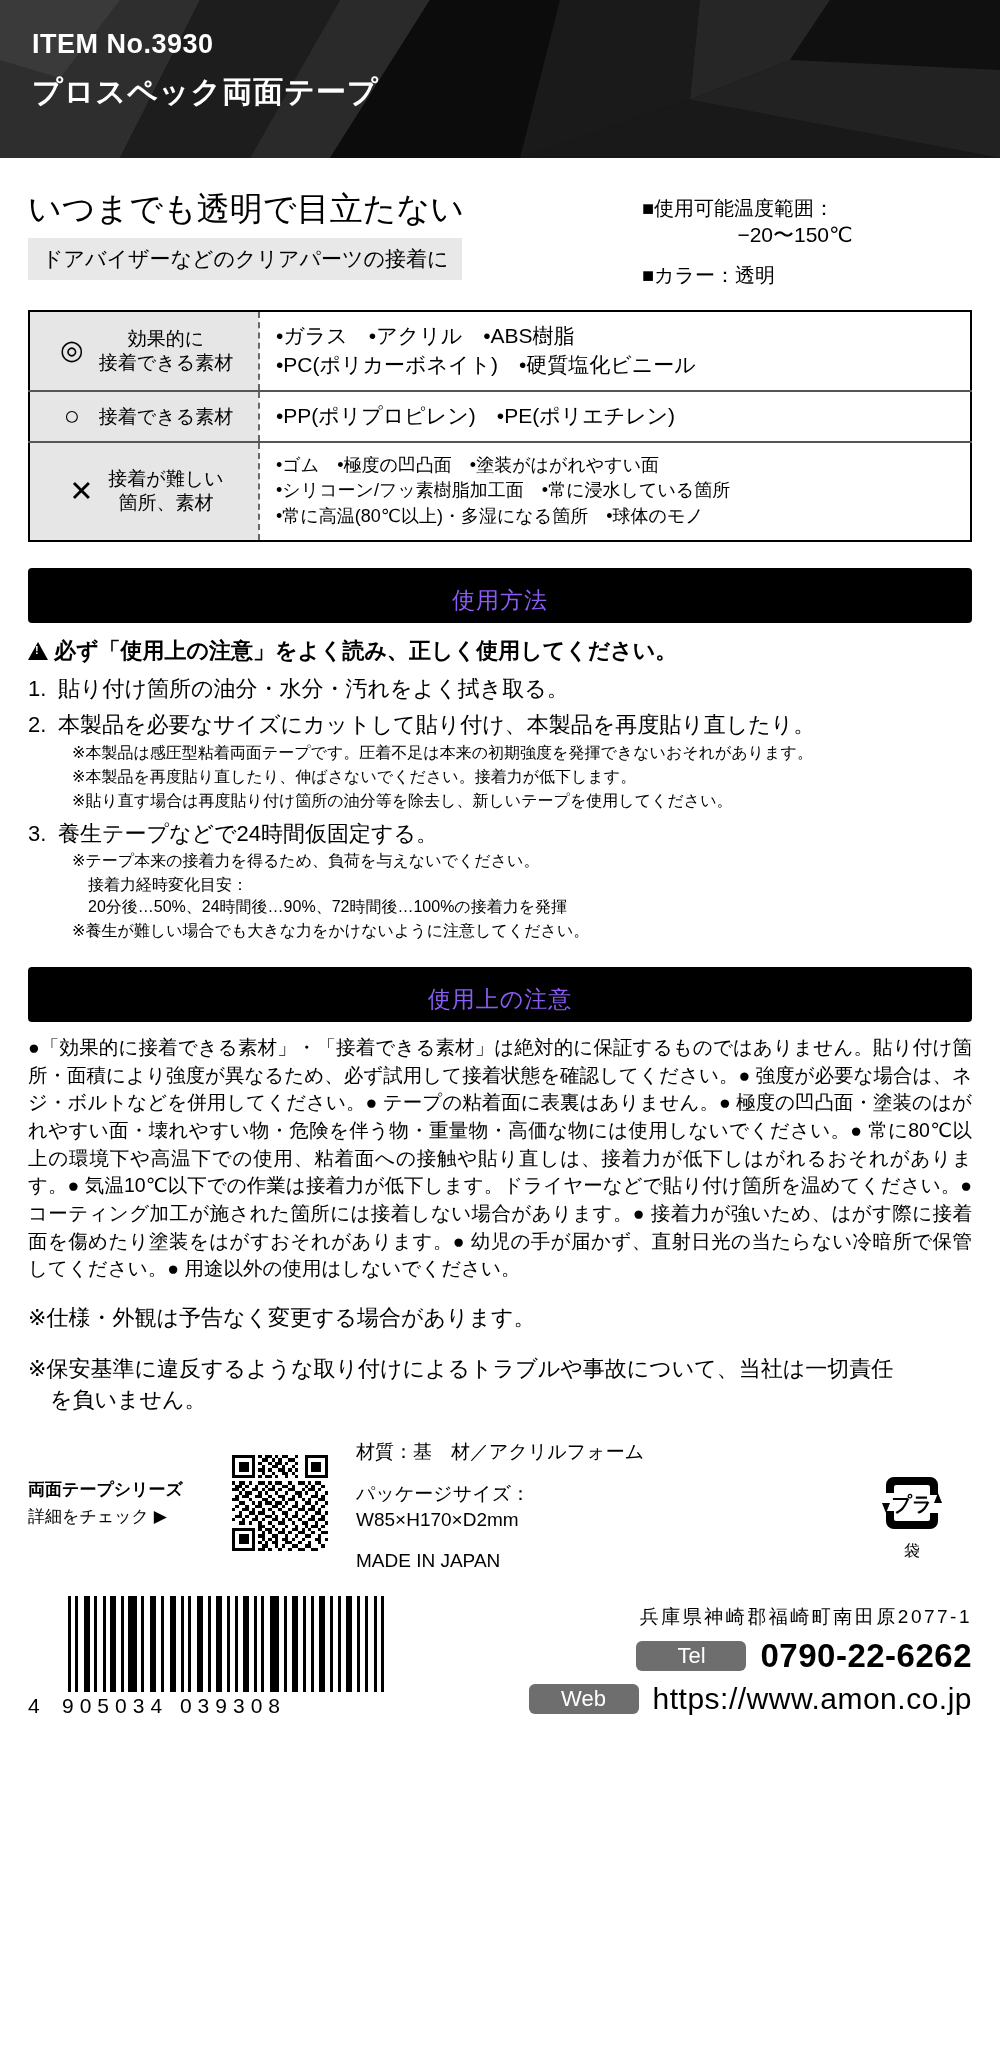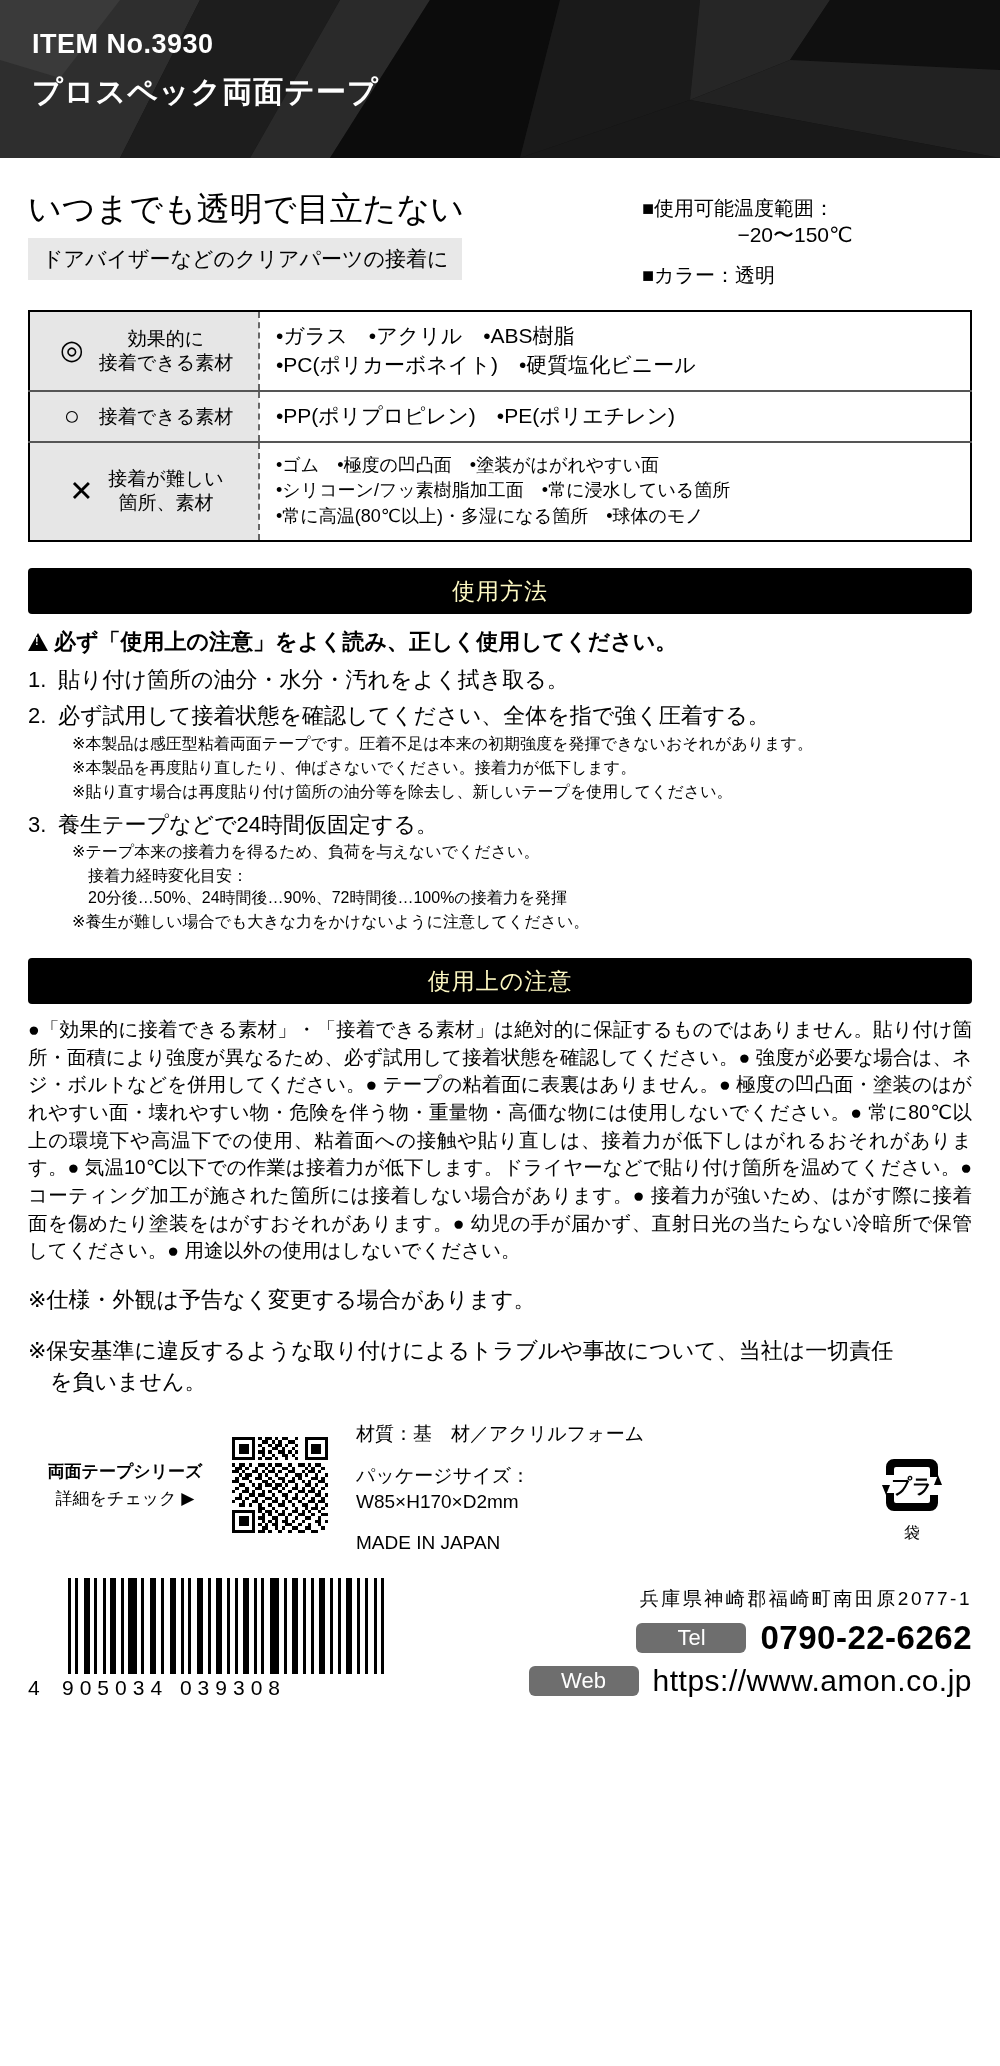--- a/index.html
+++ b/index.html
@@ -143,24 +143,24 @@
     white-space: nowrap;
   }
   .mat-items-cell.small .line {
     font-size: 18px;
     line-height: 1.42;
   }
 
   
   .bar {
     background: #000;
-    color: #fef9c3;
+    color: #8b5cf6;
     text-align: center;
     font-size: 23px;
-    padding: 8px 0 7px 0;
+    padding: 17px 0 7px 0;
     border-radius: 4px;
     margin-top: 26px;
     letter-spacing: 1px;
   }
 
   
   .warn-line {
     display: flex;
     align-items: center;
     gap: 6px;
@@ -223,21 +223,21 @@
     margin-top: 22px;
     align-items: flex-start;
   }
   .qr-block {
     width: 300px;
     display: flex;
     align-items: center;
     gap: 10px;
     padding-top: 18px;
   }
-  .qr-caption { text-align: center; flex: 1; }
+  .qr-caption { text-align: left; flex: 1; }
   .qr-caption .l1 { font-size: 17px; font-weight: bold; white-space: nowrap; }
   .qr-caption .l2 { font-size: 17px; white-space: nowrap; margin-top: 4px; }
   .qr-img { width: 96px; height: 96px; flex: none; }
   .spec-block { flex: 1; padding-left: 28px; padding-top: 2px; }
   .spec-block .t { font-size: 19px; line-height: 1.35; white-space: nowrap; }
   .spec-block .indent { padding-left: 64px; }
   .spec-gap2 { height: 16px; }
   .pla-block {
     width: 120px;
     text-align: center;
@@ -395,21 +395,21 @@
     <span>必ず「使用上の注意」をよく読み、正しく使用してください。</span>
   </div>
 
   <div class="step">
     <span class="step-num">1.</span>
     <span class="step-text">貼り付け箇所の油分・水分・汚れをよく拭き取る。</span>
   </div>
 
   <div class="step">
     <span class="step-num">2.</span>
-    <span class="step-text">必ず試用して接着状態を確認してください、全体を指で強く圧着する。</span>
+    <span class="step-text">本製品を必要なサイズにカットして貼り付け、本製品を再度貼り直したり。</span>
   </div>
   <div class="note">※本製品は感圧型粘着両面テープです。圧着不足は本来の初期強度を発揮できないおそれがあります。</div>
   <div class="note">※本製品を再度貼り直したり、伸ばさないでください。接着力が低下します。</div>
   <div class="note">※貼り直す場合は再度貼り付け箇所の油分等を除去し、新しいテープを使用してください。</div>
 
   <div class="step">
     <span class="step-num">3.</span>
     <span class="step-text">養生テープなどで24時間仮固定する。</span>
   </div>
   <div class="note">※テープ本来の接着力を得るため、負荷を与えないでください。</div>

